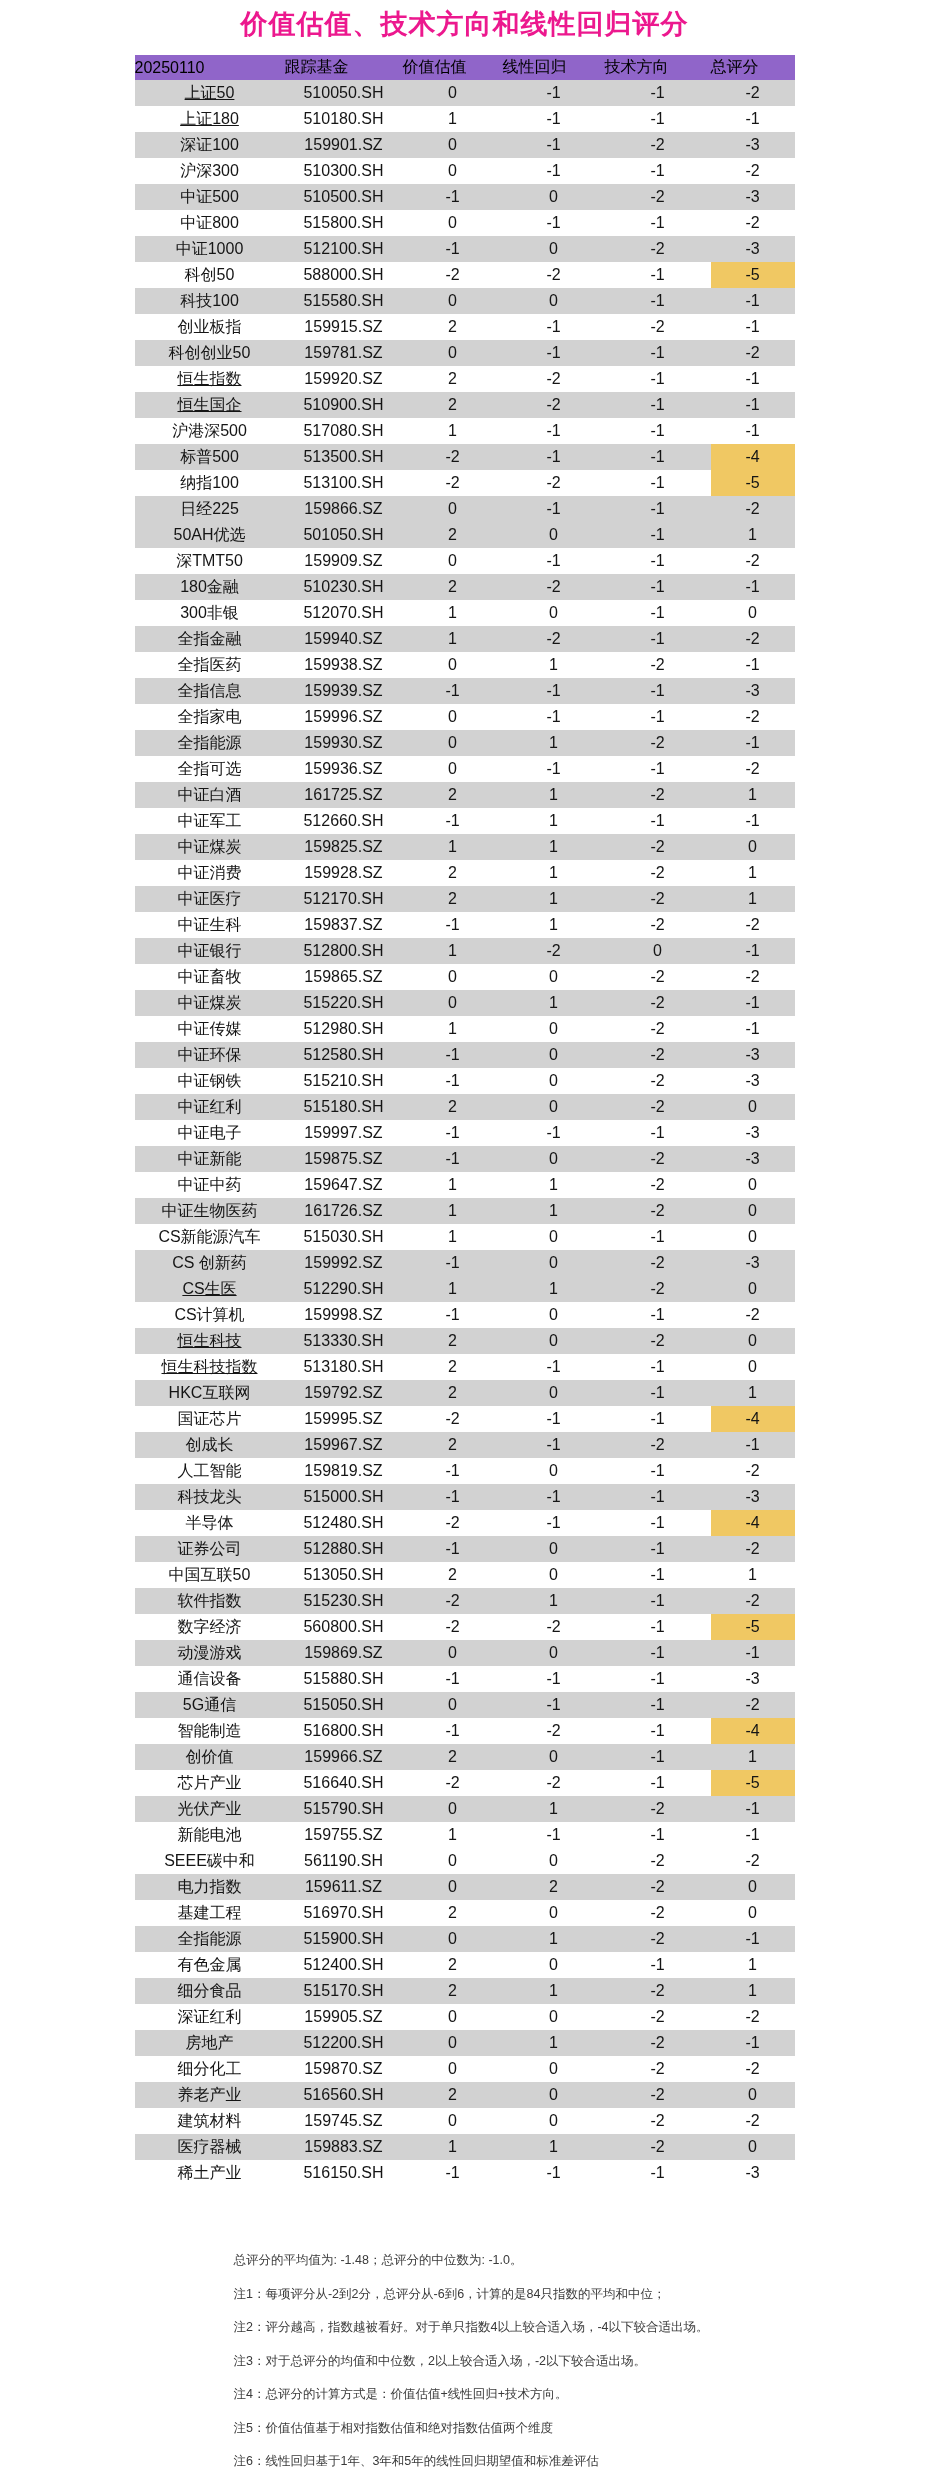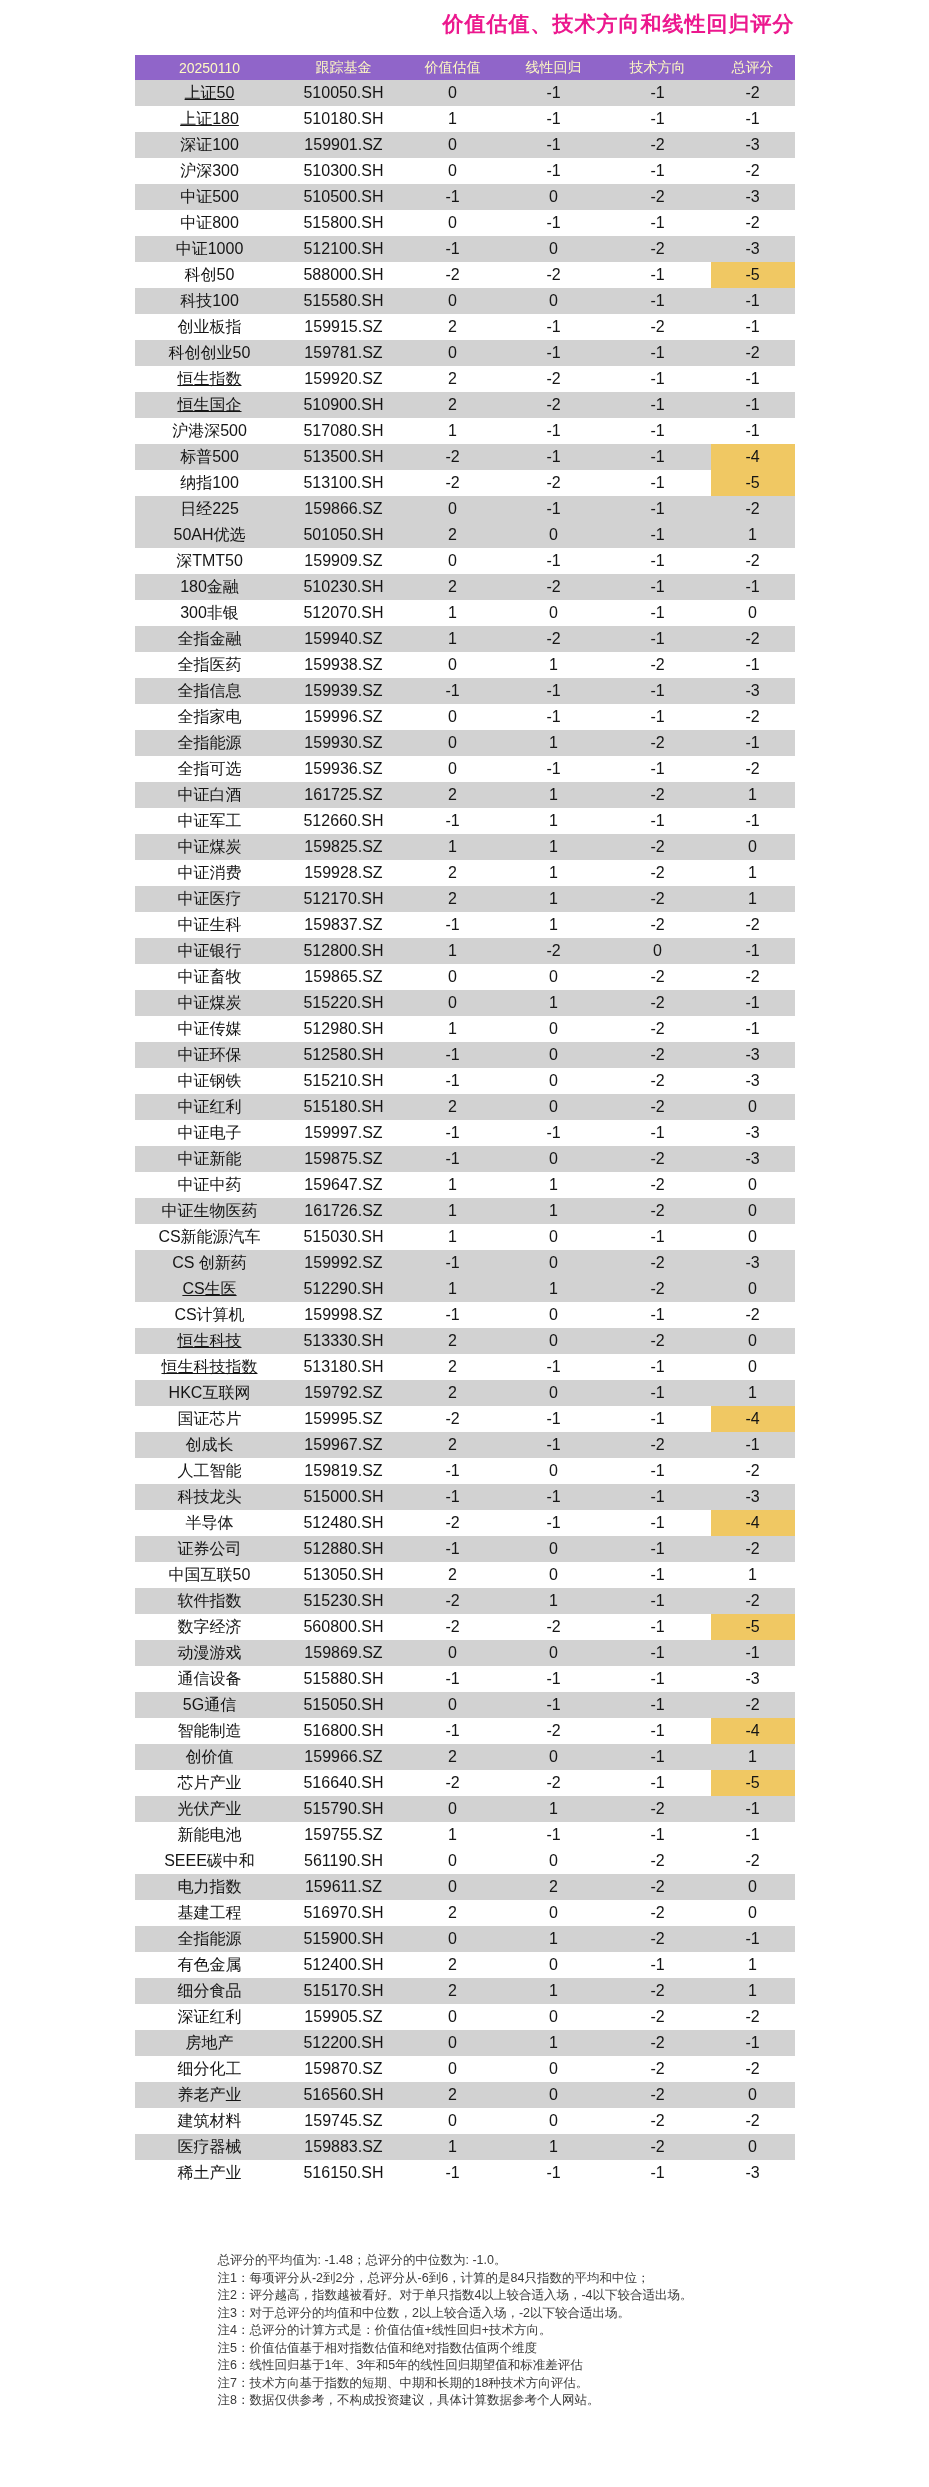--- a/index.html
+++ b/index.html
@@ -17,45 +17,45 @@
     color:#151515;
     font-family:"Liberation Sans","DejaVu Sans",sans-serif;
   }
   .content{
     width:660px;
     margin:0 auto;
     padding-top:8px;
   }
   .page-title{
     margin:0 0 15px 0;
-    text-align:right;
-    font-size:21px;
+    text-align:center;
+    font-size:27px;
     line-height:32px;
     font-weight:700;
     color:var(--title);
     letter-spacing:1px;
   }
   table.score-table{
     width:660px;
     border-collapse:collapse;
     table-layout:fixed;
   }
   col.c-name{width:150px;}
   col.c-fund{width:118px;}
   col.c-val{width:100px;}
   col.c-reg{width:102px;}
   col.c-dir{width:106px;}
   col.c-tot{width:84px;}
   .score-table th{
     background:var(--header-bg);
     height:25px;
-    font-size:14px;
+    font-size:16px;
     font-weight:400;
-    color:#fef9c3;
-    text-align:center;
+    color:#000000;
+    text-align:left;
     padding:0;
   }
   .score-table td{
     height:26px;
     padding:0;
     text-align:center;
     font-size:16px;
     line-height:26px;
     white-space:nowrap;
     overflow:hidden;
@@ -65,21 +65,21 @@
   .score-table tr.stripe td.hl{background:var(--highlight-bg);}
   .score-table td.u{text-decoration:underline;margin-top:12px;}
   .notes{
     margin-top:66px;
     padding-left:83px;
     padding-bottom:10px;
     font-size:12.5px;
     color:#3a3a3a;
   }
   .notes p{
-    margin:0;
+    margin:16px;
     line-height:17.5px;
     white-space:nowrap;
   }
 </style>
 </head>
 <body>
 
 <div class="content">
 
   <h1 class="page-title">价值估值、技术方向和线性回归评分</h1>

